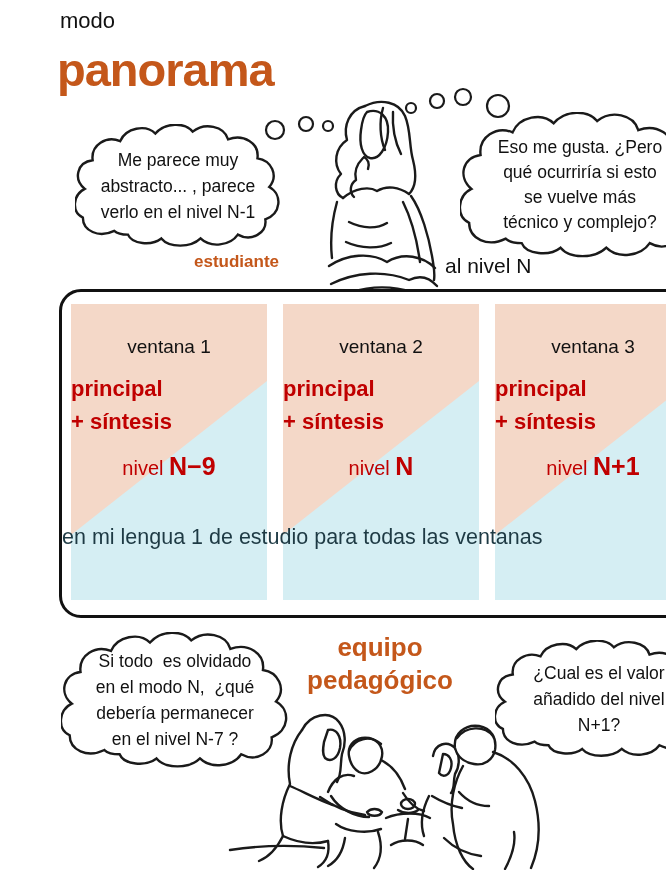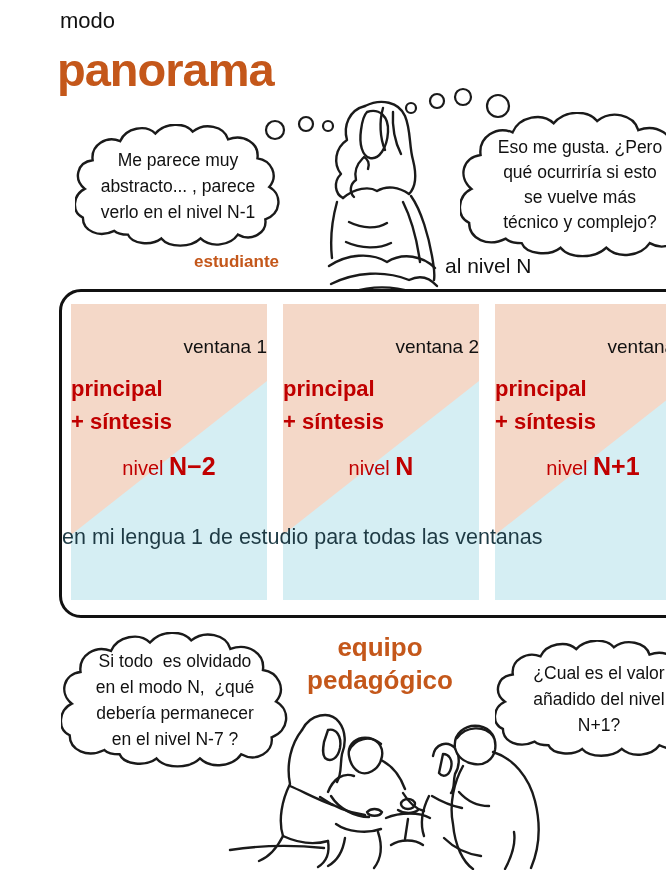--- a/index.html
+++ b/index.html
@@ -41,21 +41,21 @@
     border:3px solid #111;border-radius:22px;background:#fff;
   }
   .col{
     position:absolute;top:12px;width:196px;height:296px;background:#D5EEF3;overflow:hidden;
   }
   .col::before{
     content:"";position:absolute;inset:0;background:#F4D8C8;
     clip-path:polygon(0 0,100% 0,100% 26%,0 78%);
   }
   .col1{left:9px;} .col2{left:221px;} .col3{left:433px;}
-  .col-title{position:absolute;top:32px;left:0;width:100%;text-align:right;
+  .col-title{position:absolute;top:32px;left:0;width:100%;text-align:center;
     font-size:19px;color:#111;}
   .col-main{position:absolute;top:68px;left:0;width:100%;text-align:left;
     font-size:22px;font-weight:700;color:#C00000;line-height:33px;}
   .col-level{position:absolute;top:148px;left:0;width:100%;text-align:center;
     font-size:20px;color:#C00000;}
   .col-level .lvl-pre{white-space:pre;}
   .col-level .lvl-val{font-size:25px;font-weight:700;}
   .panel-caption{position:absolute;top:233px;left:0;width:100%;text-align:left;
     font-size:21.5px;color:#1E3A44;}
 
@@ -141,21 +141,21 @@
 
   <div class="abs panel">
 
     <div class="col col1">
       <div class="col-title">ventana 1</div>
       <div class="col-main">
         <div>principal</div>
         <div>+ síntesis</div>
       </div>
       <div class="col-level">
-        <span class="lvl-pre">nivel </span><span class="lvl-val">N−2</span>
+        <span class="lvl-pre">nivel </span><span class="lvl-val">N−9</span>
       </div>
     </div>
 
     <div class="col col2">
       <div class="col-title">ventana 2</div>
       <div class="col-main">
         <div>principal</div>
         <div>+ síntesis</div>
       </div>
       <div class="col-level">

